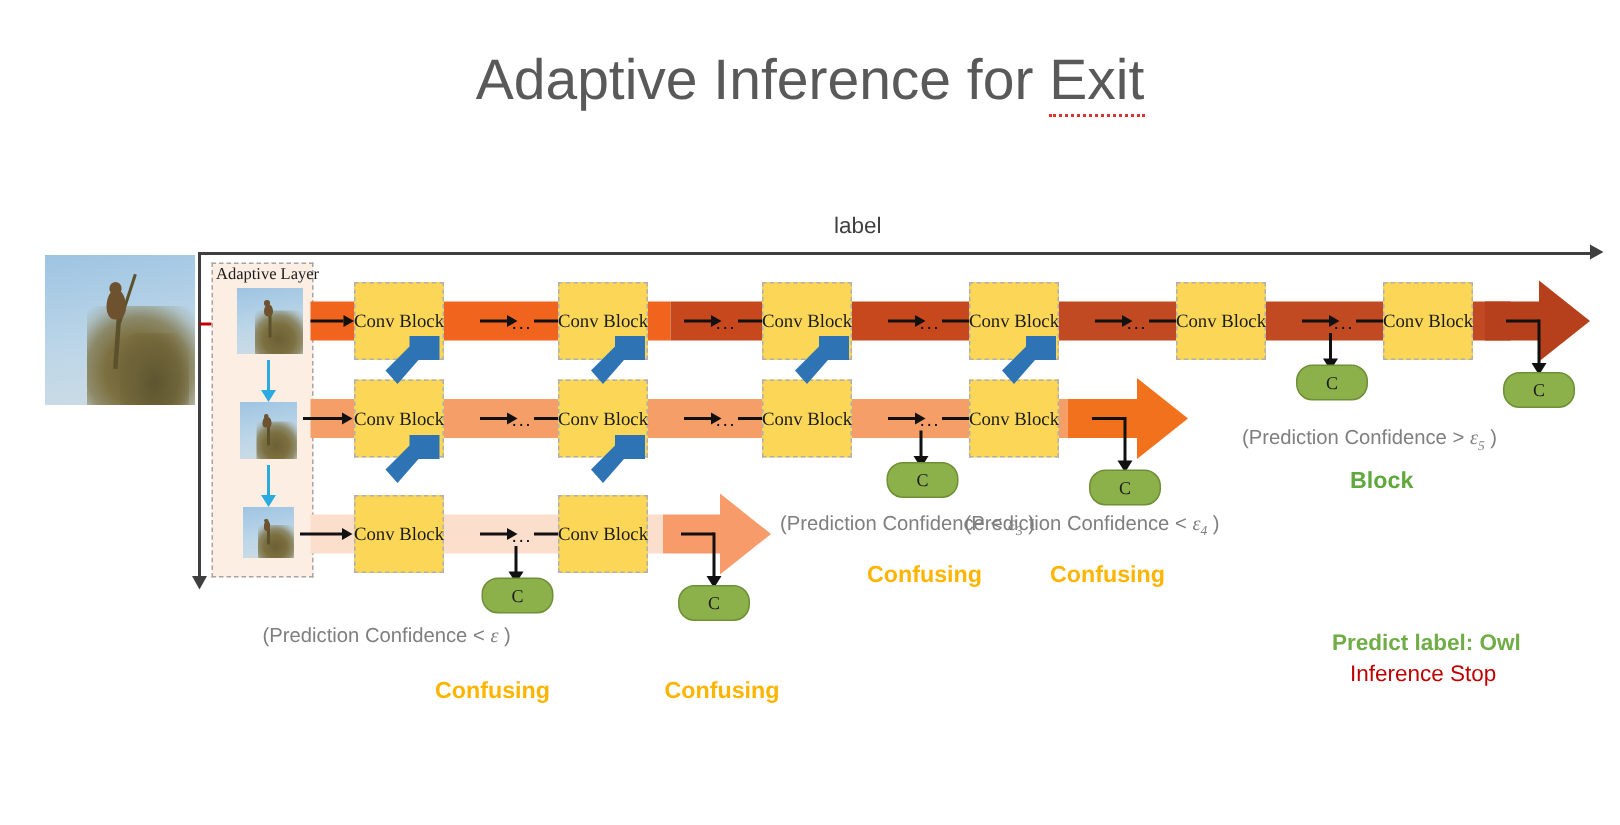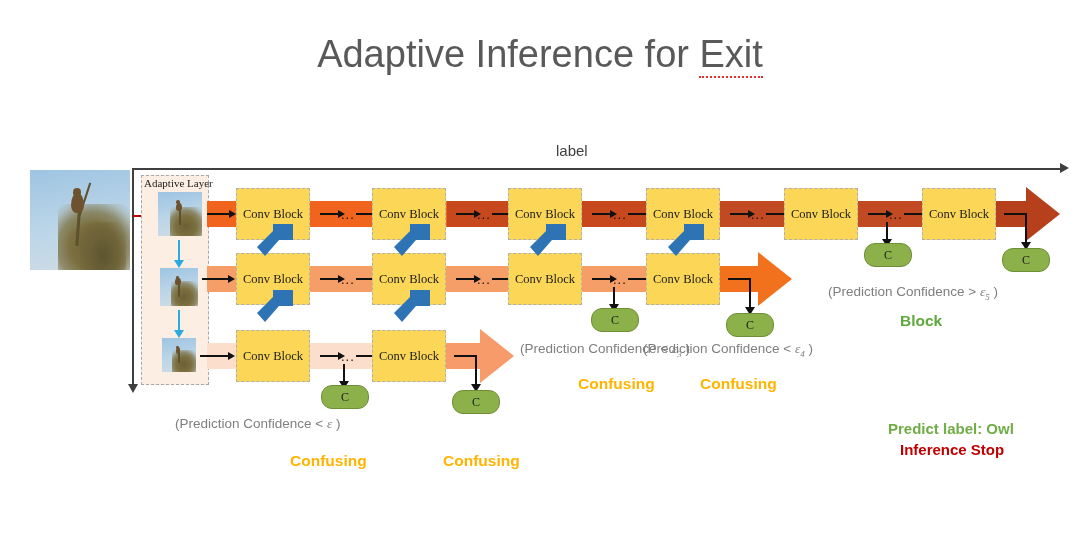--- a/index.html
+++ b/index.html
@@ -90,21 +90,21 @@
   .band-head .tip{position:absolute;right:0;top:0;width:0;height:0;
     border-top:27px solid transparent;border-bottom:27px solid transparent;}
   .bh1 .shaft{background:#B5401B;} .bh1 .tip{border-left:34px solid #B5401B;}
   .bh2 .shaft{background:#F2711C;} .bh2 .tip{border-left:34px solid #F2711C;}
   .bh3 .shaft{background:#F79B6B;} .bh3 .tip{border-left:34px solid #F79B6B;}
   .band.r1b{background:#C8481D;}
   .band.r1c{background:#C14A22;}
 
   
   .conv{
-    position:absolute;width:74px;height:52px;background:#FCD757;
+    position:absolute;width:60px;height:52px;background:#FCD757;
     border:1.5px dashed #b0b0b0;box-sizing:border-box;
     display:flex;align-items:center;justify-content:center;
     font-family:"Liberation Serif", serif;font-size:12.5px;color:#1b1b1b;
     white-space:nowrap;
   }
 
   
   .sarrow{position:absolute;height:2px;background:#111;}
   .sarrow:after{content:"";position:absolute;right:-7px;top:-3.5px;width:0;height:0;
     border-left:7px solid #111;border-top:4px solid transparent;border-bottom:4px solid transparent;}
@@ -139,21 +139,21 @@
   .confusing{
     position:absolute;font-size:15.5px;font-weight:bold;color:#FFB400;white-space:nowrap;
   }
   .exit{
     position:absolute;font-size:15.5px;font-weight:bold;color:#5FA83C;white-space:nowrap;
   }
   .predict{
     position:absolute;font-size:15px;font-weight:bold;color:#70AD47;white-space:nowrap;margin-top:6px;
   }
   .stop{
-    position:absolute;font-size:15px;font-weight:bold;color:#C00000;white-space:nowrap;
+    position:absolute;font-size:15px;font-weight:normal;color:#C00000;white-space:nowrap;
   }
 </style>
 </head>
 <body>
 
 <div class="stage">
 
   <div class="title">
     <span>Adaptive Inference for </span><span class="spell">Exit</span>
   </div>

